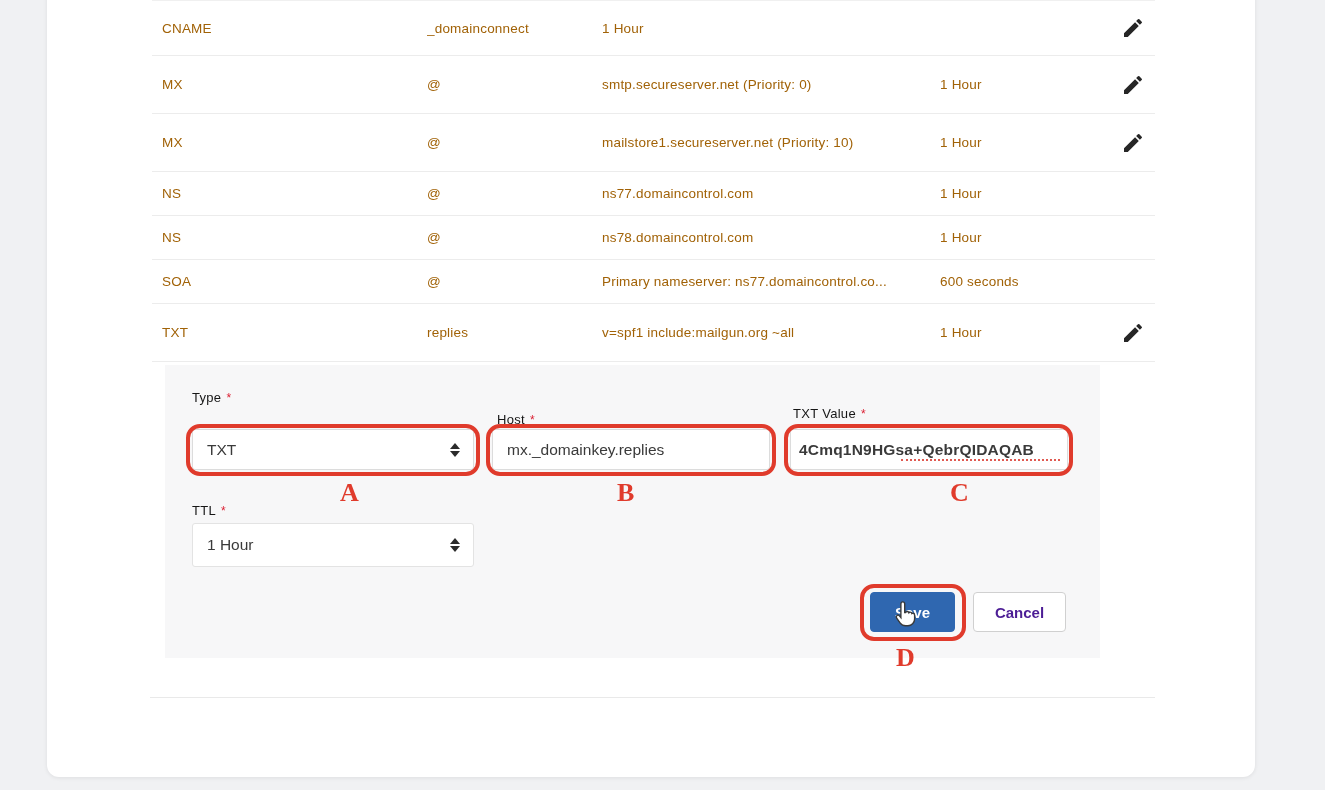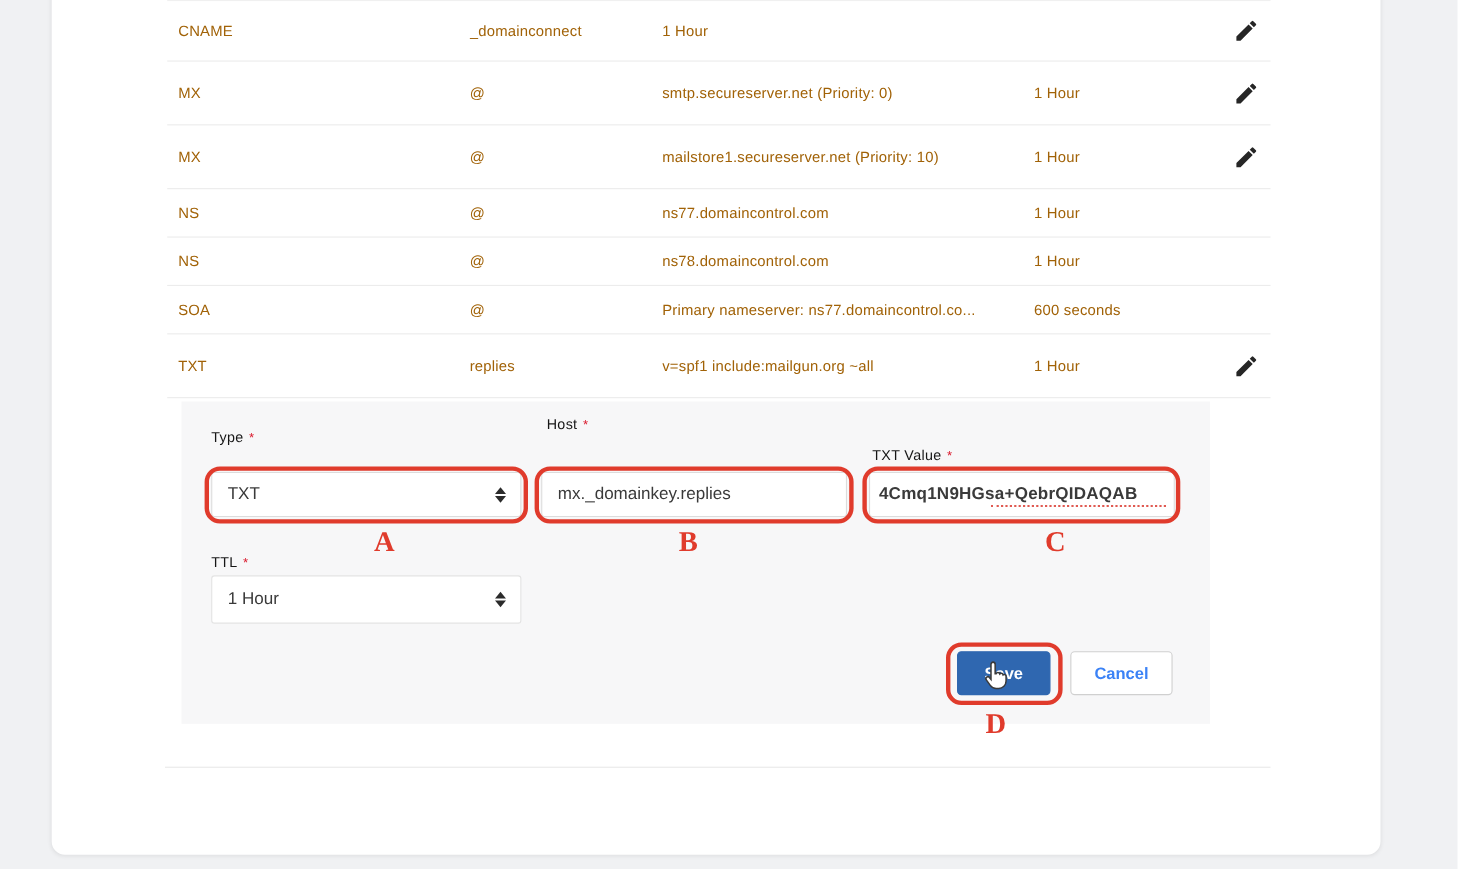--- a/index.html
+++ b/index.html
@@ -58,21 +58,21 @@
   .anno-letter{
     position:absolute;font-family:"Liberation Serif", serif;font-weight:bold;
     font-size:26px;color:var(--anno,#e03b2c);pointer-events:none;
   }
   
   .btn{
     position:absolute;height:40px;border-radius:4px;font-size:15px;font-weight:bold;
     font-family:"Liberation Sans", sans-serif;cursor:pointer;
   }
   .btn.save{left:870px;top:592px;width:85px;background:var(--accent,#2f67b0);color:#fff;border:1px solid var(--accent,#2f67b0);}
-  .btn.cancel{left:973px;top:592px;width:93px;background:#fff;color:#3b82f6;border:1px solid #d0d0d0;}
+  .btn.cancel{left:973px;top:592px;width:93px;background:#fff;color:#4c1d95;border:1px solid #d0d0d0;}
   .separator{position:absolute;left:150px;top:697px;width:1005px;height:1px;background:#e9e9e9;}
   .cursor-hand{position:absolute;left:890px;top:601px;width:28px;height:30px;pointer-events:none;}
 </style>
 </head>
 <body style="--accent: #2f67b0; --anno: #e03b2c;">
 
 <div class="card"></div>
 
 <div class="table-wrap" id="rows-host">
   <div class="dns-row">
@@ -193,21 +193,21 @@
   <span>Type</span><span class="req">*</span>
 </div>
 <div class="fld" style="left:192px;top:429px;width:282px;">
   <span class="txt">TXT</span>
   <span class="updown">
       <i class="up"></i>
       <i class="dn"></i>
     </span>
 </div>
 
-<div class="field-label" style="left:497px;top:378px;">
+<div class="field-label" style="left:497px;top:412px;">
   <span>Host</span><span class="req">*</span>
 </div>
 <div class="fld" style="left:492px;top:429px;width:278px;">
   <span class="txt">mx._domainkey.replies</span>
 </div>
 
 <div class="field-label" style="left:793px;top:406px;">
   <span>TXT Value</span><span class="req">*</span>
 </div>
 <div class="fld" style="left:790px;top:429px;width:278px;font-weight:bold;">

